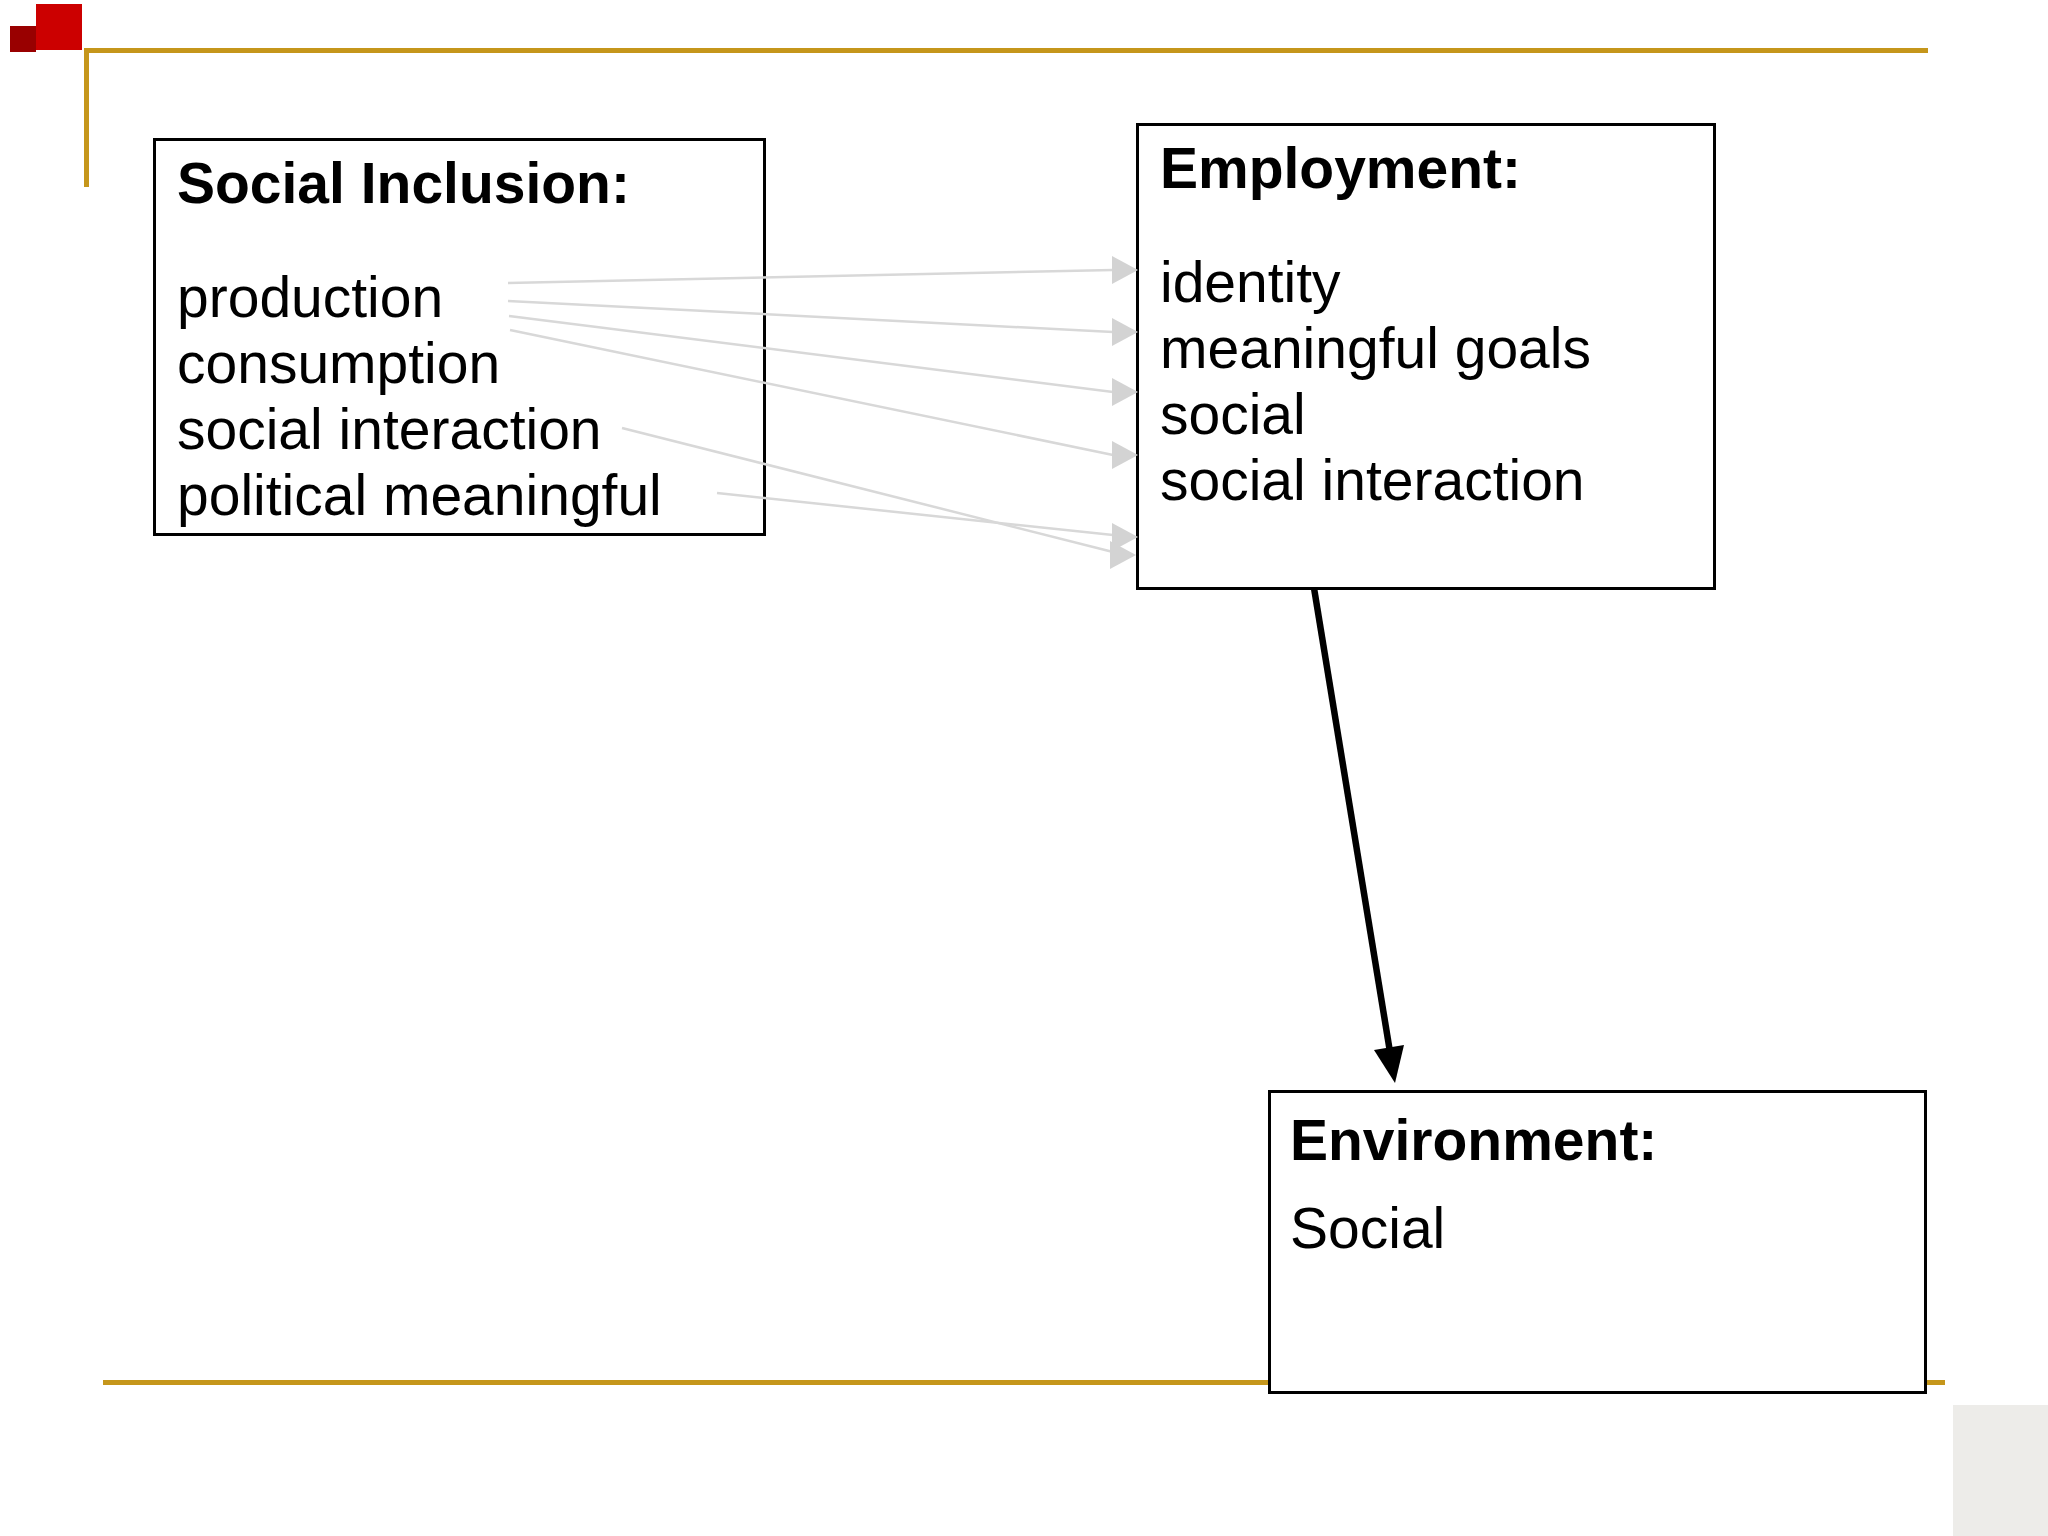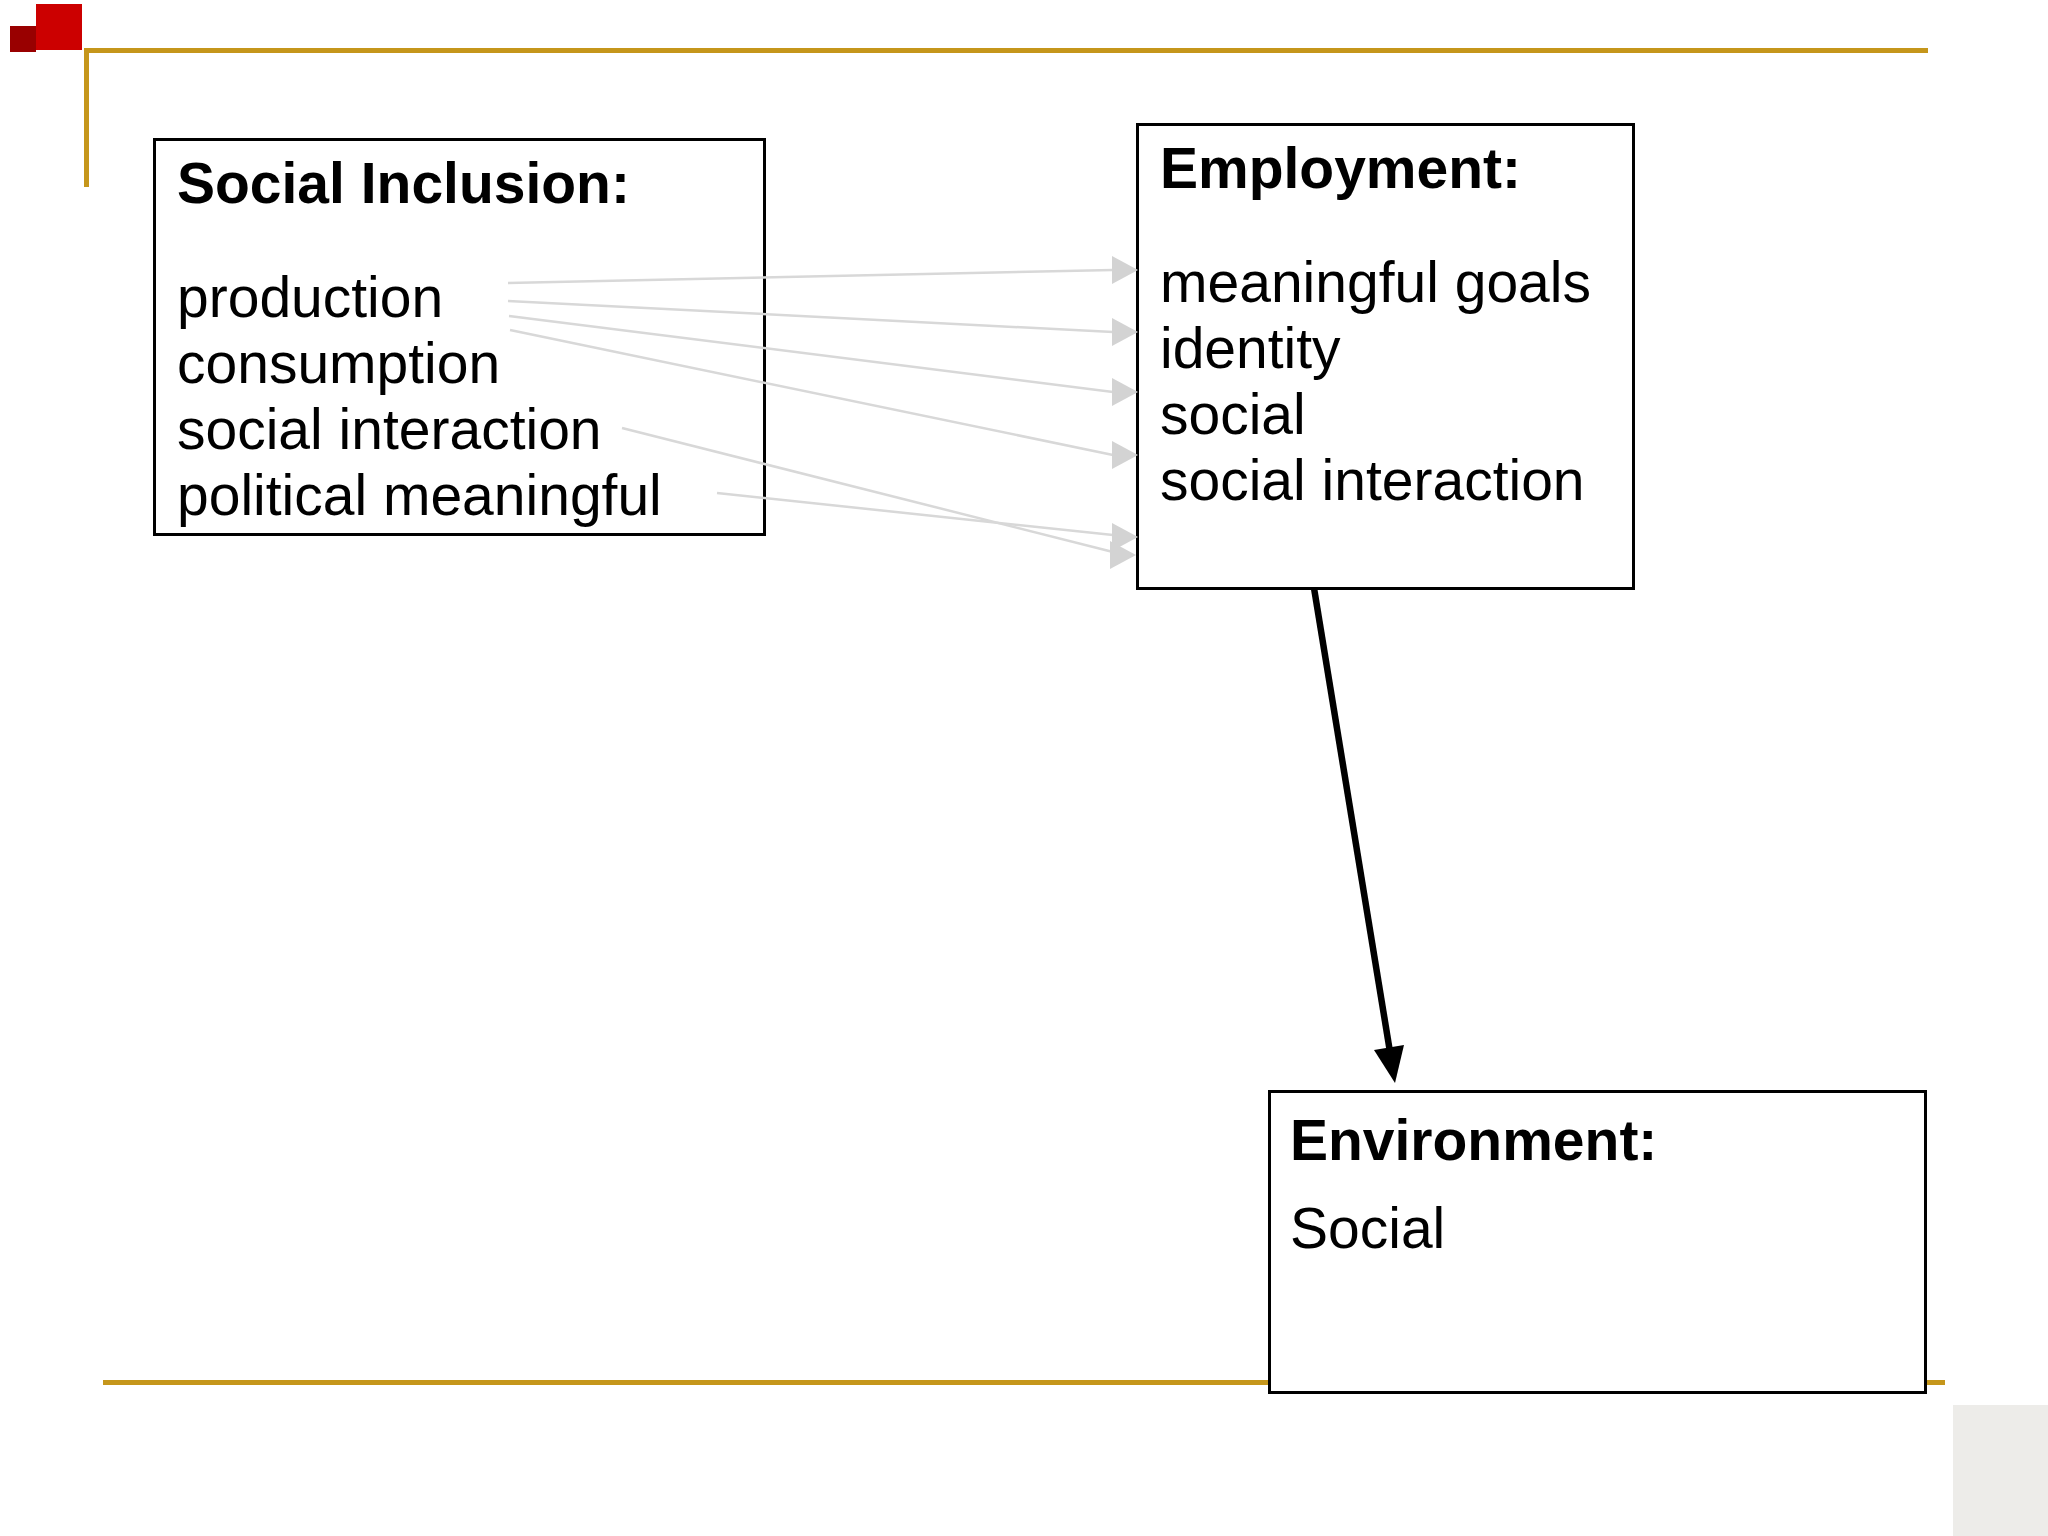--- a/index.html
+++ b/index.html
@@ -13,21 +13,21 @@
   .rule-bottom{left:103px;top:1380px;width:1842px;height:5px;}
   .sq{position:absolute;}
   .sq-large{left:36px;top:4px;width:46px;height:46px;background:#CC0000;}
   .sq-small{left:10px;top:26px;width:26px;height:26px;background:#990000;}
   .corner-shade{position:absolute;left:1953px;top:1405px;width:95px;height:131px;background:#EDECE9;}
   .dbox{
     position:absolute;background:#ffffff;border:3px solid #000000;
     box-sizing:border-box;color:#000;
   }
   .box-social{left:153px;top:138px;width:613px;height:398px;}
-  .box-employment{left:1136px;top:123px;width:499px;height:467px;}
+  .box-employment{left:1136px;top:123px;width:580px;height:467px;}
   .box-environment{left:1268px;top:1090px;width:659px;height:304px;}
   .box-title{
     font-size:57px;font-weight:bold;line-height:66px;white-space:nowrap;
   }
   .box-line{font-size:57px;line-height:66px;white-space:nowrap;}
   .box-social .box-title,.box-employment .box-title{margin:9px 0 0 21px;}
   .box-social .box-list,.box-employment .box-list{margin:48px 16px 0 21px;}
   .box-environment .box-title{margin:14px 0 0 19px;}
   .box-environment .box-list{margin:22px 0 0 19px;}
   svg.overlay{position:absolute;left:0;top:0;width:2048px;height:1536px;}
@@ -48,22 +48,22 @@
     <div class="box-line">production</div>
     <div class="box-line">consumption</div>
     <div class="box-line">social interaction</div>
     <div class="box-line">political meaningful</div>
   </div>
 </div>
 
 <div class="dbox box-employment">
   <div class="box-title">Employment:</div>
   <div class="box-list">
+    <div class="box-line">identity</div>
     <div class="box-line">meaningful goals</div>
-    <div class="box-line">identity</div>
     <div class="box-line">social</div>
     <div class="box-line">social interaction</div>
   </div>
 </div>
 
 <div class="dbox box-environment">
   <div class="box-title">Environment:</div>
   <div class="box-list">
     <div class="box-line">Social</div>
   </div>

